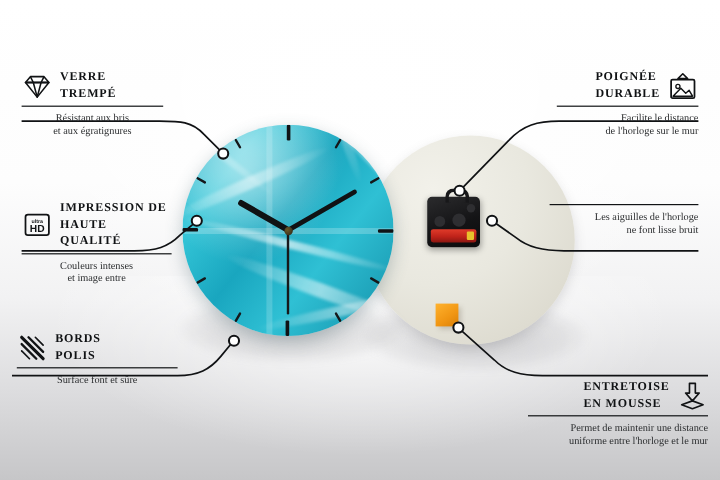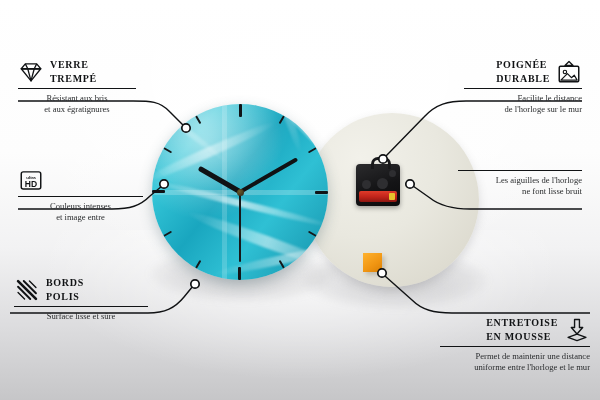--- a/index.html
+++ b/index.html
@@ -236,20 +236,22 @@
 
   <div class="callout left" style="left:18px;top:167px;width:125px;">
     <div class="head">
       <span class="ico">
         <svg viewBox="0 0 32 32">
           <rect x="4" y="6" width="24" height="21" rx="2.5" fill="none" stroke="#111315" stroke-width="1.8"></rect>
           <text x="16" y="14.5" font-family="Liberation Sans, sans-serif" font-size="5.4" font-weight="bold" fill="#111315" text-anchor="middle">ultra</text>
           <text x="16" y="24" font-family="Liberation Sans, sans-serif" font-size="10.5" font-weight="bold" fill="#111315" text-anchor="middle">HD</text>
         </svg>
       </span>
+      <span class="title">IMPRESSION DE
+HAUTE QUALITÉ</span>
     </div>
     <div class="rule"></div>
     <div class="desc">Couleurs intenses
 et image entre</div>
   </div>
 
   <div class="callout left" style="left:14px;top:276px;width:134px;">
     <div class="head">
       <span class="ico">
         <svg viewBox="0 0 32 32">
@@ -259,21 +261,21 @@
           <line x1="5" y1="19" x2="13" y2="27" stroke-width="1.7"></line>
           <line x1="12" y1="5" x2="27" y2="20" stroke-width="2.4"></line>
           <line x1="19" y1="5" x2="27" y2="13" stroke-width="1.7"></line>
             </g>
           </svg>
       </span>
       <span class="title">BORDS
 POLIS</span>
     </div>
     <div class="rule"></div>
-    <div class="desc">Surface lisse et sûre</div>
+    <div class="desc">Surface font et sûre</div>
   </div>
 
   <div class="callout right" style="left:464px;top:58px;width:118px;">
     <div class="head">
       <span class="title">POIGNÉE
 DURABLE</span>
       <span class="ico">
         <svg viewBox="0 0 32 32">
           <path d="M16 3 L11 8 L21 8 Z" fill="none" stroke="#111315" stroke-width="1.6" stroke-linejoin="round"></path>
           <rect x="4" y="9" width="24" height="19" rx="1.5" fill="none" stroke="#111315" stroke-width="1.8"></rect>

